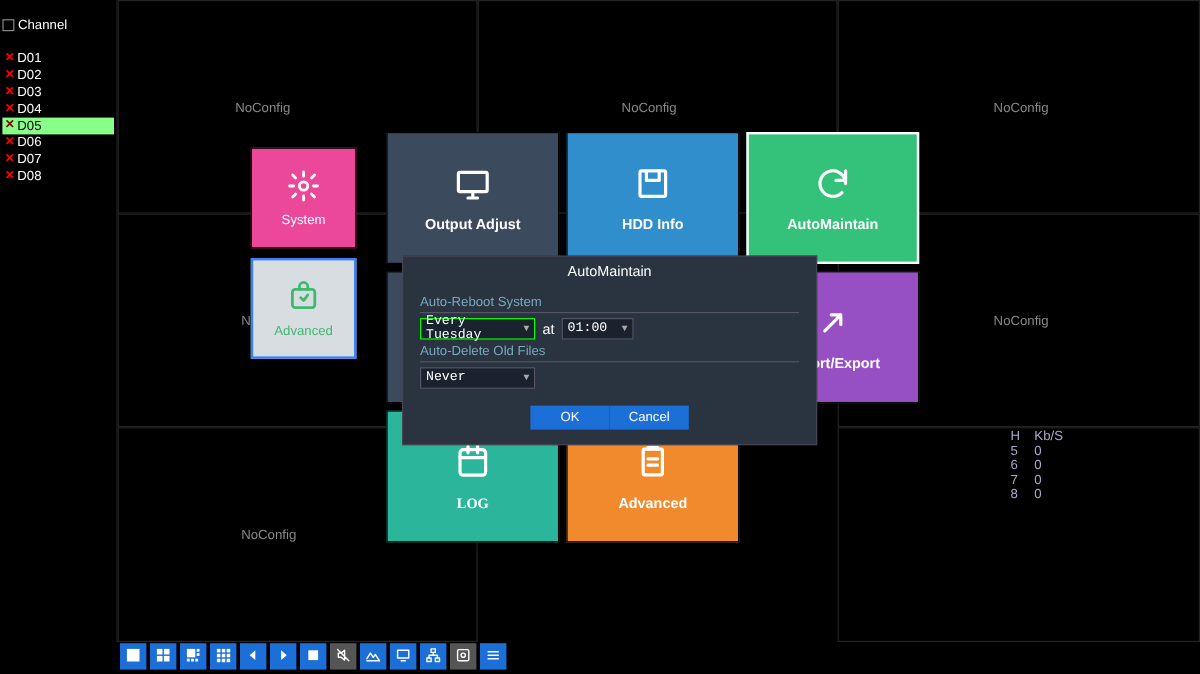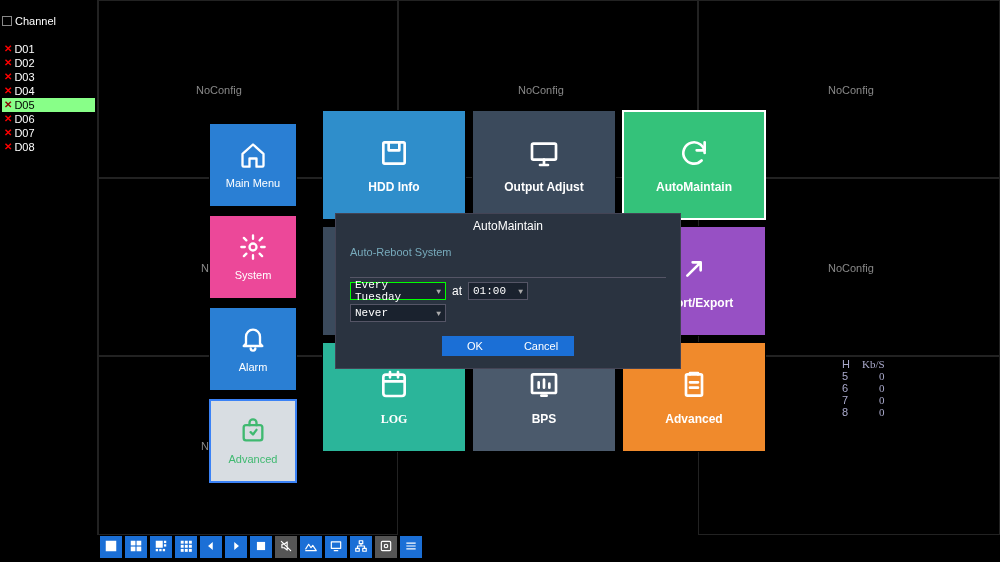--- a/index.html
+++ b/index.html
@@ -118,21 +118,21 @@
   color: #fff;
 }
 .dialog-body {
   padding: 4px 14px 12px;
 }
 .dialog-section-label {
   color: #7ab;
   font-size: 11px;
   margin-top: 4px;
   border-bottom: 1px solid #556;
-  padding-bottom: 19px;
+  padding-bottom: 2px;
 }
 .dialog-row {
   display: flex;
   align-items: center;
   gap: 6px;
   margin-top: 4px;
 }
 .dialog .sel {
   background: #1a222e;
   border: 1px solid #556;
@@ -165,21 +165,21 @@
 
 .stats {
   position: absolute;
   left: 842px;
   top: 358px;
   font-size: 11px;
   color: #aac;
 }
 .stats table { border-collapse: collapse; }
 .stats td { padding: 0 12px 0 0; text-align: left; }
-.stats td.r { text-align: right; font-family: Liberation Serif, serif; }
+.stats td.r { text-align: left; }
 
 .toolbar {
   position: absolute;
   left: 100px;
   bottom: 3px;
   height: 24px;
   display: flex;
   gap: 3px;
   align-items: center;
 }
@@ -250,65 +250,52 @@
 
   <span class="label" style="left:98px;top:84px">NoConfig</span>
   <span class="label" style="left:420px;top:84px">NoConfig</span>
   <span class="label" style="left:730px;top:84px">NoConfig</span>
   <span class="label" style="left:103px;top:262px">NoConfig</span>
   <span class="label" style="left:730px;top:262px">NoConfig</span>
   <span class="label" style="left:103px;top:440px">NoConfig</span>
 </div>
 
 <div class="side-tiles" id="side-tiles">
-    <div class="side-tile" style="background: rgb(42, 127, 212);">
-      <span><svg viewBox="0 0 24 24" fill="none" stroke="#fff" stroke-width="2" stroke-linecap="round" stroke-linejoin="round">
-          <path d="M3 11l9-8 9 8v10a1 1 0 01-1 1h-5v-7h-6v7H4a1 1 0 01-1-1z"></path>
-        </svg></span>
-      <span>Main Menu</span>
-    </div>
     <div class="side-tile" style="background: #ec4899;">
       <span><svg viewBox="0 0 24 24" fill="none" stroke="#fff" stroke-width="2" stroke-linecap="round" stroke-linejoin="round">
           <circle cx="12" cy="12" r="3"></circle>
           <path d="M12 2v3M12 19v3M4.2 4.2l2.1 2.1M17.7 17.7l2.1 2.1M2 12h3M19 12h3M4.2 19.8l2.1-2.1M17.7 6.3l2.1-2.1"></path>
         </svg></span>
       <span>System</span>
-    </div>
-    <div class="side-tile" style="background: rgb(42, 127, 212);">
-      <span><svg viewBox="0 0 24 24" fill="none" stroke="#fff" stroke-width="2" stroke-linecap="round" stroke-linejoin="round">
-          <path d="M6 16V10a6 6 0 1112 0v6l2 2H4z"></path>
-          <path d="M10 20a2 2 0 004 0"></path>
-        </svg></span>
-      <span>Alarm</span>
     </div>
     <div class="side-tile selected" style="background: rgb(216, 221, 226); color: rgb(63, 185, 112);">
       <span><svg viewBox="0 0 24 24" fill="none" stroke="#3fb970" stroke-width="2" stroke-linecap="round" stroke-linejoin="round">
           <rect x="4" y="7" width="16" height="13" rx="2"></rect>
           <path d="M9 7V5a3 3 0 016 0v2"></path>
           <path d="M10 13l2 2 3-4"></path>
         </svg></span>
       <span>Advanced</span>
     </div>
   </div>
 
 <div class="main-tiles" id="main-tiles">
+    <div class="main-tile" style="background: rgb(59, 74, 92);">
+      <span><svg viewBox="0 0 24 24" fill="none" stroke="#fff" stroke-width="2" stroke-linecap="round" stroke-linejoin="round">
+          <rect x="3" y="5" width="18" height="12" rx="1"></rect>
+          <path d="M9 21h6M12 17v4"></path>
+        </svg></span>
+      <span>Output Adjust</span>
+    </div>
     <div class="main-tile" style="background: rgb(47, 142, 203);">
       <span><svg viewBox="0 0 24 24" fill="none" stroke="#fff" stroke-width="2" stroke-linecap="round" stroke-linejoin="round">
           <rect x="4" y="4" width="16" height="16" rx="1"></rect>
           <path d="M8 4v6h8V4"></path>
         </svg></span>
       <span>HDD Info</span>
     </div>
-    <div class="main-tile" style="background: rgb(59, 74, 92);">
-      <span><svg viewBox="0 0 24 24" fill="none" stroke="#fff" stroke-width="2" stroke-linecap="round" stroke-linejoin="round">
-          <rect x="3" y="5" width="18" height="12" rx="1"></rect>
-          <path d="M9 21h6M12 17v4"></path>
-        </svg></span>
-      <span>Output Adjust</span>
-    </div>
     <div class="main-tile selected" style="background: rgb(52, 194, 122);">
       <span><svg viewBox="0 0 24 24" fill="none" stroke="#fff" stroke-width="2" stroke-linecap="round" stroke-linejoin="round">
           <path d="M20 12a8 8 0 10-2.3 5.6"></path>
           <path d="M20 4v6h-6"></path>
         </svg></span>
       <span>AutoMaintain</span>
     </div>
     <div class="main-tile" style="background: rgb(59, 74, 92);">
       <span><svg viewBox="0 0 24 24" fill="none" stroke="#fff" stroke-width="2" stroke-linecap="round" stroke-linejoin="round">
           <path d="M12 19V5M6 11l6-6 6 6"></path>
@@ -327,27 +314,20 @@
           <path d="M7 17L17 7M17 7h-6M17 7v6"></path>
         </svg></span>
       <span>Import/Export</span>
     </div>
     <div class="main-tile" style="background: rgb(43, 181, 154); font-family: Liberation Serif, serif;">
       <span><svg viewBox="0 0 24 24" fill="none" stroke="#fff" stroke-width="2" stroke-linecap="round" stroke-linejoin="round">
           <rect x="4" y="5" width="16" height="16" rx="2"></rect>
           <path d="M4 10h16M9 3v4M15 3v4"></path>
         </svg></span>
       <span>LOG</span>
-    </div>
-    <div class="main-tile" style="background: rgb(75, 90, 108);">
-      <span><svg viewBox="0 0 24 24" fill="none" stroke="#fff" stroke-width="2" stroke-linecap="round" stroke-linejoin="round">
-          <rect x="3" y="4" width="18" height="14" rx="1"></rect>
-          <path d="M8 14V10M12 14V8M16 14v-3M10 20h4"></path>
-        </svg></span>
-      <span>BPS</span>
     </div>
     <div class="main-tile" style="background: rgb(240, 138, 44);">
       <span><svg viewBox="0 0 24 24" fill="none" stroke="#fff" stroke-width="2" stroke-linecap="round" stroke-linejoin="round">
           <rect x="6" y="4" width="12" height="16" rx="1"></rect>
           <path d="M9 4V3h6v1M9 10h6M9 14h6"></path>
         </svg></span>
       <span>Advanced</span>
     </div>
   </div>
 
@@ -359,20 +339,21 @@
       <div class="sel hl" style="width:96px">
         <span>Every Tuesday</span>
         <span class="caret">▼</span>
       </div>
       <span>at</span>
       <div class="sel" style="width:60px">
         <span>01:00</span>
         <span class="caret">▼</span>
       </div>
     </div>
+    <div class="dialog-section-label">Auto-Delete Old Files</div>
     <div class="dialog-row">
       <div class="sel" style="width:96px">
         <span>Never</span>
         <span class="caret">▼</span>
       </div>
     </div>
     <div class="dialog-buttons">
       <button>OK</button>
       <button>Cancel</button>
     </div>

